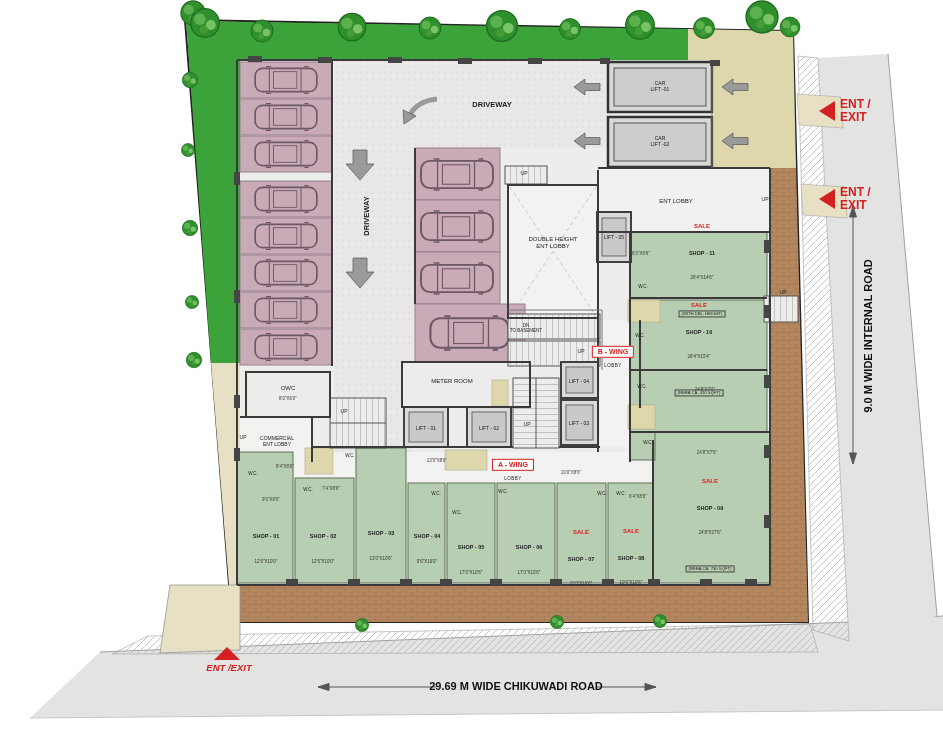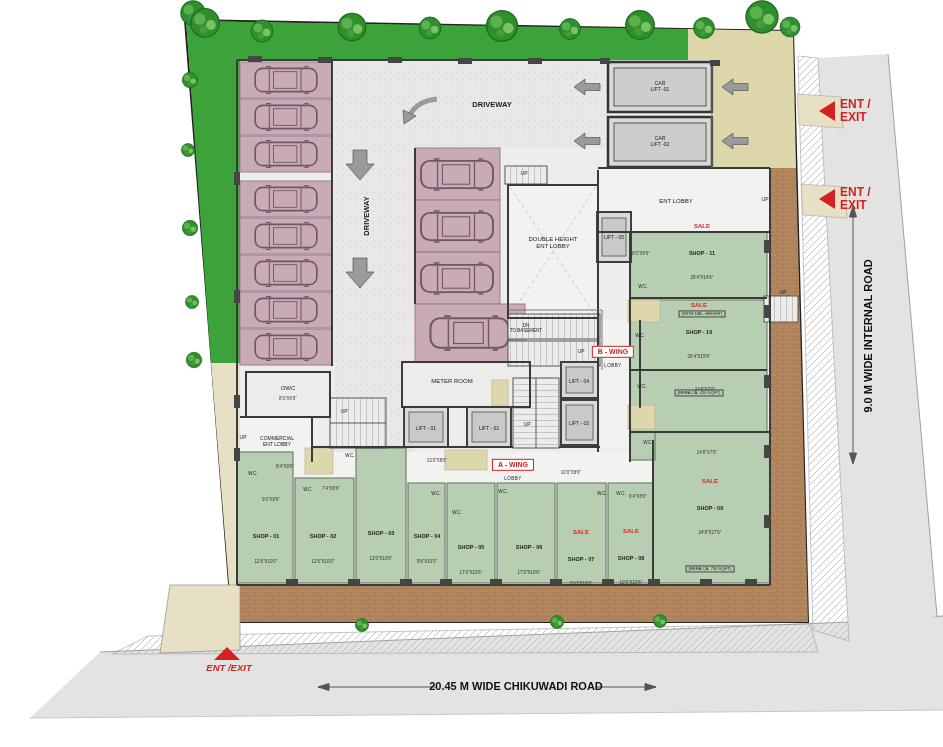--- a/index.html
+++ b/index.html
@@ -387,21 +387,21 @@
   <span class="sdim">26'4"X15'4"</span>
   <span class="sextra">(RERA CA. 410 SQFT)</span>
 </div>
 <div class="lbl shoplbl" style="left:702px;top:262px">
   <span class="sale">SALE</span>
   <span class="sname">SHOP - 11</span>
   <span class="sdim">26'4"X14'6"</span>
   <span class="sextra">(WITH DBL. HEIGHT)</span>
 </div>
 
-<div class="lbl roadlbl" style="left:516px;top:687px">20.45 M WIDE  CHIKUWADI ROAD</div>
+<div class="lbl roadlbl" style="left:516px;top:687px">29.69 M WIDE  CHIKUWADI ROAD</div>
 <div class="lbl roadlbl rot" style="left:869px;top:336px">9.0 M WIDE  INTERNAL ROAD</div>
 
 <div class="lbl entlbl" style="left:840px;top:111px">ENT /
 EXIT</div>
 <div class="lbl entlbl" style="left:840px;top:199px">ENT /
 EXIT</div>
 <div class="lbl entlbl-c" style="left:229px;top:662px">ENT /EXIT</div>
 
 </div>
 

